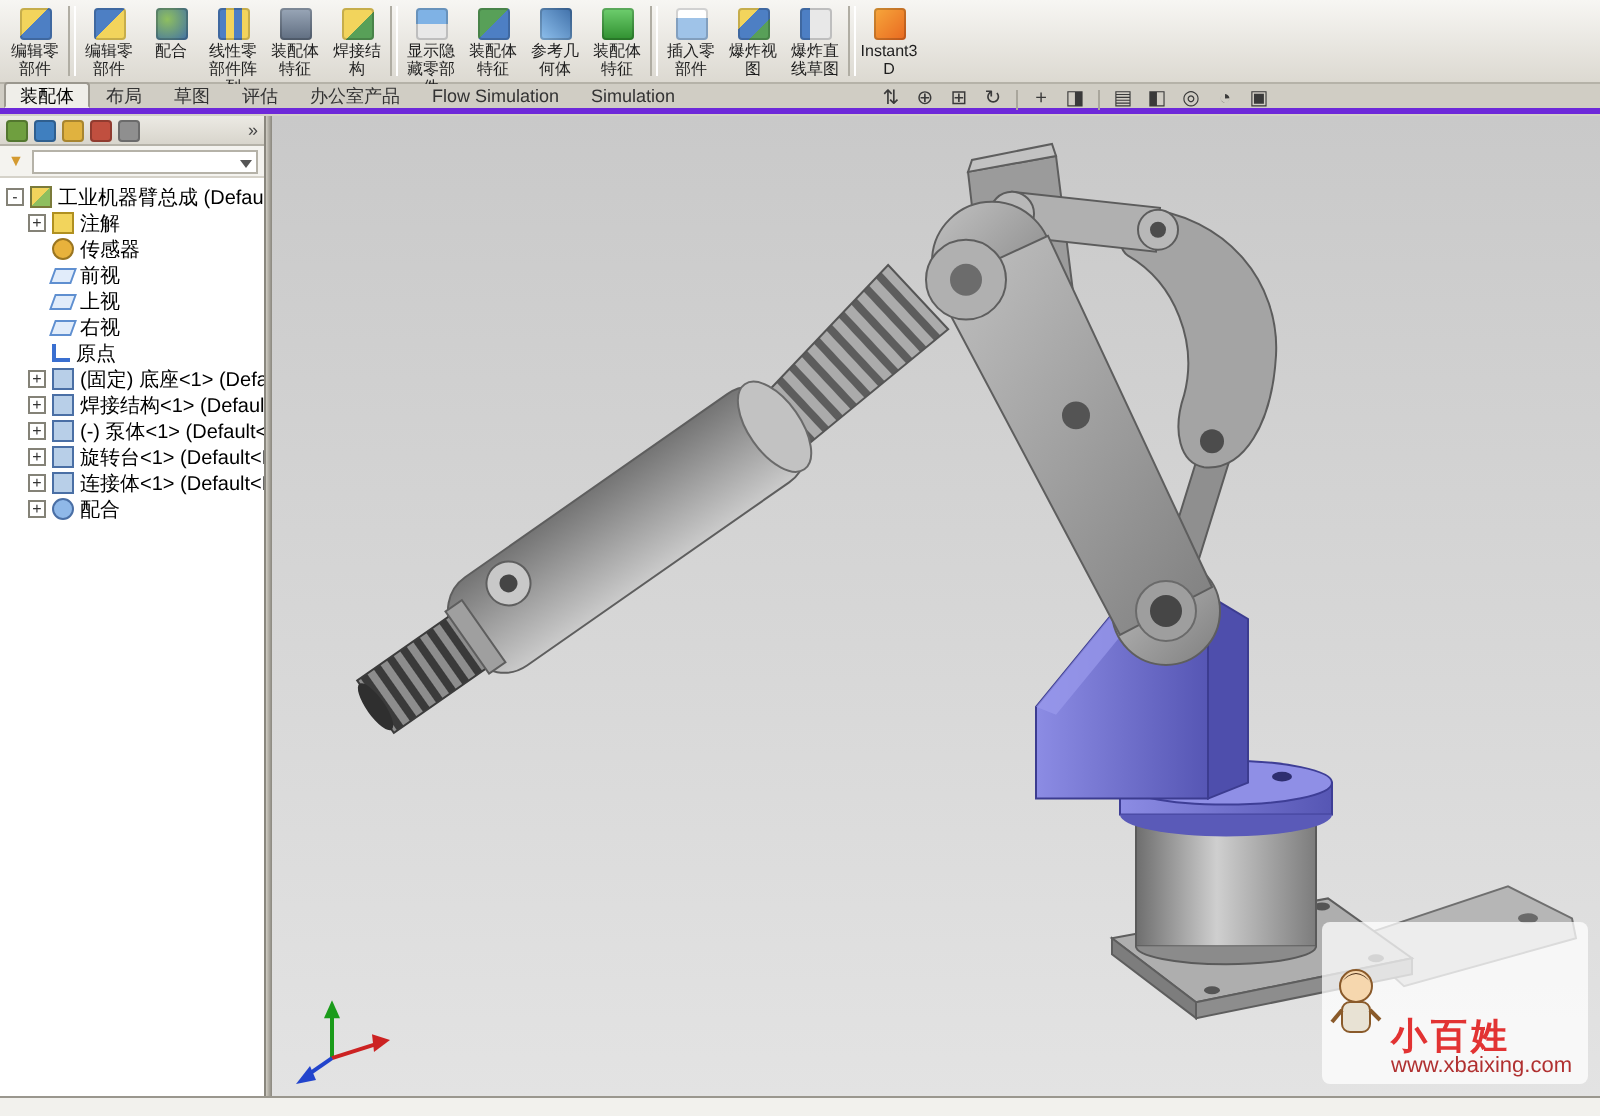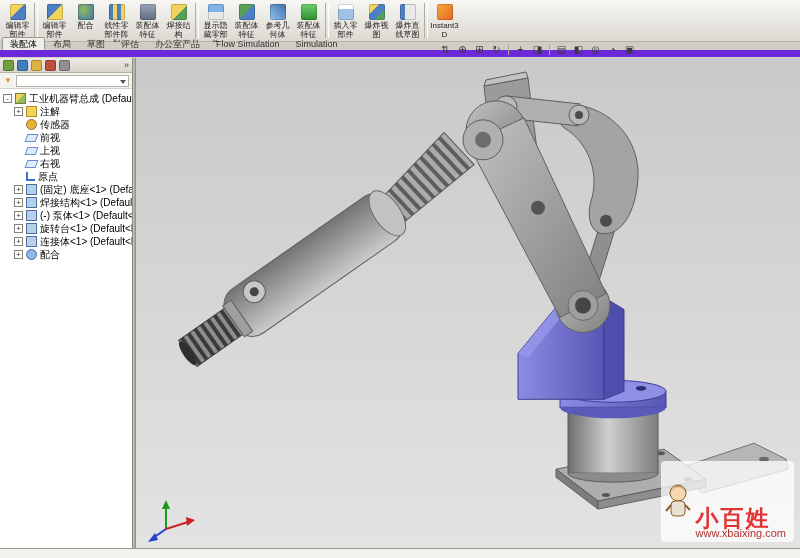--- a/index.html
+++ b/index.html
@@ -25,21 +25,21 @@
   .ti7{background:linear-gradient(135deg,#58a058 50%,#4d7fc4 50%);}
   .ti8{background:linear-gradient(45deg,#8fc1ee,#3f6fa8);}
   .ti9{background:linear-gradient(180deg,#6fcf6f,#2f8f2f);}
   .ti10{background:linear-gradient(180deg,#ffffff 30%,#9fc3e8 30%);}
   .ti11{background:linear-gradient(135deg,#f2d45c 33%,#4d7fc4 33% 66%,#58a058 66%);}
   .ti12{background:linear-gradient(90deg,#4d7fc4 30%,#e8e8e8 30%);}
   .ti13{background:linear-gradient(135deg,#f7a83c,#e86820);}
 
   
   .tabrow { position:absolute; left:0; top:42px; right:0; height:15px;
-    background:#d0cdc4; border-bottom:7px solid #6d28d9;
+    background:#d0cdc4; border-bottom:3px solid #6d28d9;
     display:flex; align-items:flex-end; padding-left:2px; }
   .tab { font-size:9px; padding:1px 7px; color:#333; height:13px; line-height:11px;
     border:1px solid transparent; white-space:nowrap; cursor:default; }
   .tab.active { background:#efeee9; border-color:#9a978e; border-bottom-color:#efeee9;
     border-radius:2px 2px 0 0; color:#000; }
 
   
   .hud { position:absolute; left:438px; top:43px; height:13px; z-index:6;
     display:flex; align-items:center; gap:2px; }
   .hicon { font-size:10px; color:#3a3a3a; width:15px; height:13px; line-height:13px;
@@ -80,21 +80,21 @@
   .tlabel { overflow:hidden; text-overflow:clip; }
 
   
   .viewport { position:absolute; left:136px; top:58px; right:0; bottom:10px;
     background:linear-gradient(#c9c9c9,#e3e3e3); overflow:hidden; }
   .viewport svg.model { position:absolute; inset:0; width:100%; height:100%; }
 
   
   .wmark { position:absolute; right:6px; bottom:6px; background:rgba(255,255,255,.75);
     border-radius:4px; padding:3px 8px 3px 4px; display:flex; align-items:center; gap:5px; }
-  .wm-title { font-size:23px; font-weight:bold; color:#e23333; letter-spacing:2px; line-height:20px;margin-top:44px; }
+  .wm-title { font-size:18px; font-weight:bold; color:#e23333; letter-spacing:2px; line-height:20px;margin-top:44px; }
   .wm-url { font-size:11px; color:#b03030; line-height:11px; }
 
   
   .statusbar { position:absolute; left:0; right:0; bottom:0; height:10px;
     background:#f2f1ed; border-top:1px solid #9a978e; }
 </style>
 </head>
 <body>
 
 <div class="toolbar">

